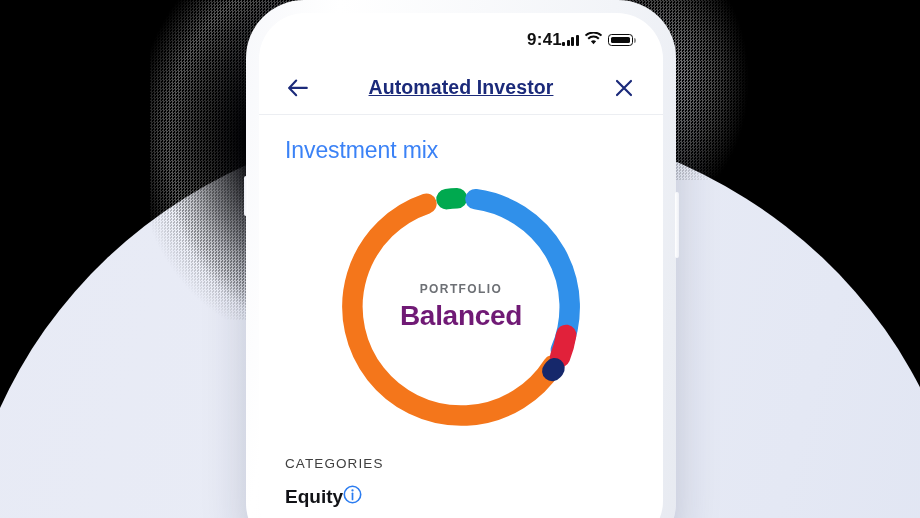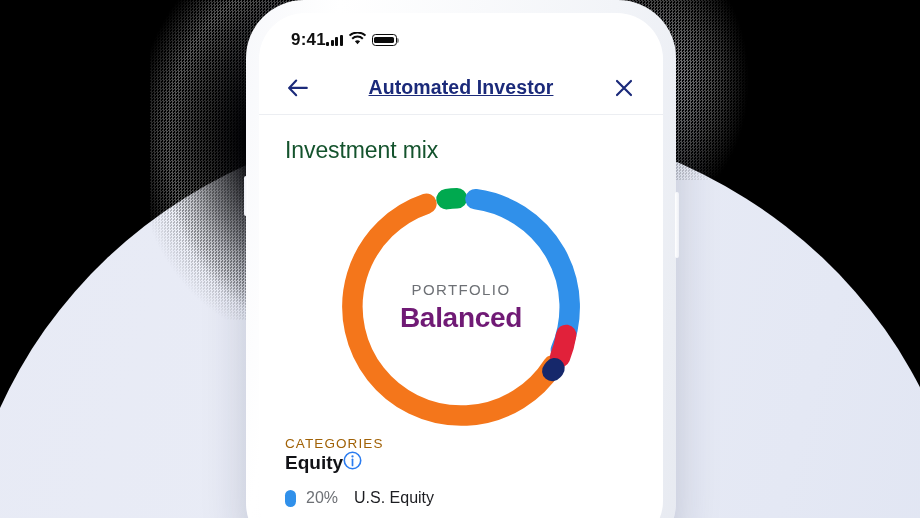--- a/index.html
+++ b/index.html
@@ -86,21 +86,21 @@
     border-radius: 46px;
     background: #ffffff;
     overflow: hidden;
   }
 
   
   .statusbar {
     height: 48px;
     display: flex;
     align-items: center;
-    justify-content: flex-start;
+    justify-content: flex-end;
     padding: 6px 30px 0 32px;
   }
   .status-time {
     font-size: 17px;
     font-weight: bold;
     color: #111111;
     letter-spacing: .2px;
   }
   .status-icons { display: flex; align-items: center; gap: 6px; }
   .sig { display: flex; align-items: flex-end; gap: 1.7px; height: 12px; }
@@ -146,58 +146,59 @@
     display: flex; align-items: center; justify-content: center;
     cursor: pointer;
   }
 
   
   .content { padding: 0 26px; }
   .page-title {
     margin-top: 22px;
     font-size: 23px;
     font-weight: normal;
-    color: #14532d;
+    color: #3b82f6;
     letter-spacing: -0.1px;
   }
 
   .donut-wrap {
     margin-top: 14px;
     display: flex;
     justify-content: center;
   }
   .donut { position: relative; width: 268px; height: 258px; }
   .donut svg { display:block; }
   .donut-center {
     position: absolute; inset: 0;
     display: flex; flex-direction: column;
     align-items: center; justify-content: center;
   }
   .donut-kicker {
-    font-size: 15px;
+    font-size: 12px;
     letter-spacing: 1.4px;
     color: #6d7075;
-    font-weight: normal;
+    font-weight: bold;
     text-align: right;
   }
   .donut-value {
     margin-top: 4px;
     font-size: 28px;
     font-weight: bold;
     color: #701a75;
     letter-spacing: -0.3px;
   }
 
   .section-label {
-    margin-top: 0;
+    margin-top: 20px;
     font-size: 13.5px;
     letter-spacing: 1.1px;
-    color: #a16207;
+    color: #404040;
   }
   .cat-head {
+    margin-top: 14px;
     display: flex; align-items: center; 
     font-size: 19px; font-weight: bold; color: #111216;
   }
   .legend-row {
     margin-top: 14px;
     display: flex; align-items: center; gap: 10px;
   }
   .legend-dot {
     width: 11px; height: 17px; border-radius: 7px;
     flex: none;

